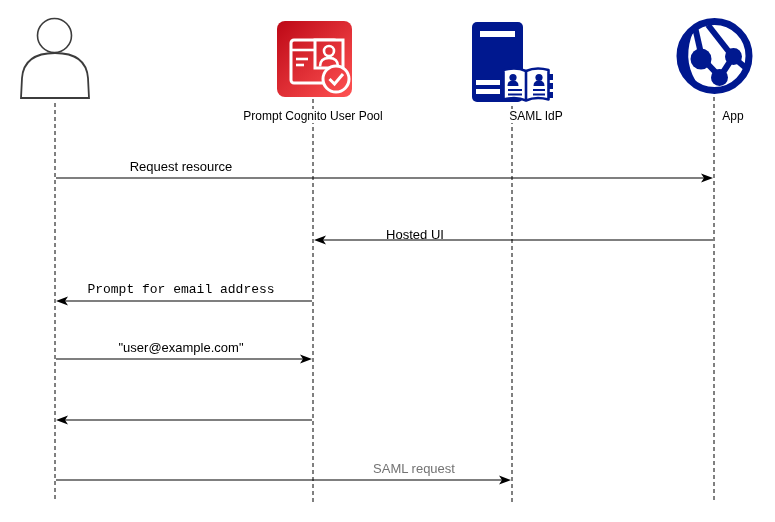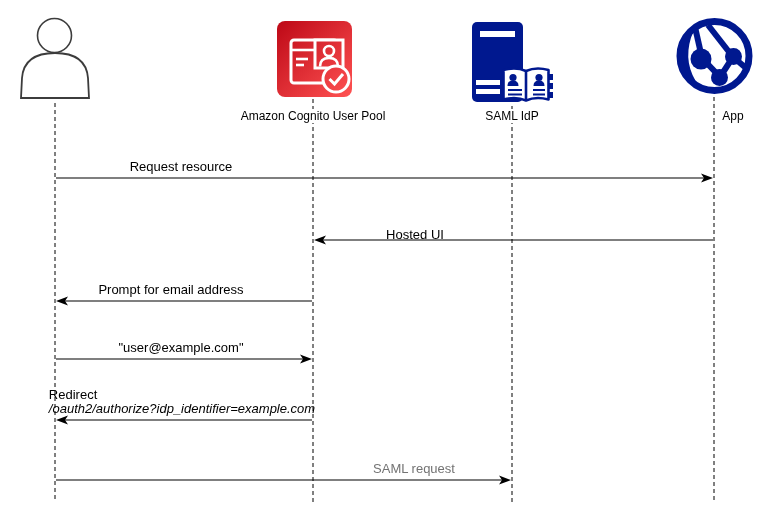--- a/index.html
+++ b/index.html
@@ -112,36 +112,32 @@
       <path class="navy-stroke" stroke-width="6" fill="none" d="M27,42 L45,61"></path>
       <path class="navy-stroke" stroke-width="6" fill="none" d="M45,61 L58,41"></path>
       <path class="navy-stroke" stroke-width="6" fill="none" d="M58,41 L71,52"></path>
       <circle class="navy-fill" cx="26" cy="43" r="10.5"></circle>
       <circle class="navy-fill" cx="58.5" cy="40.5" r="8.5"></circle>
       <circle class="navy-fill" cx="44.5" cy="61.5" r="8.5"></circle>
     </svg>
   </div>
 
   <div class="labels-layer">
-      <div class="actor-label" style="left: 313px; top: 109px;">Amazon Cognito User Pool</div>
-      <div class="actor-label" style="left: 512px; top: 109px;">SAML IdP</div>
+      <div class="actor-label" style="left: 313px; top: 109px;">Prompt Cognito User Pool</div>
+      <div class="actor-label" style="left: 536px; top: 109px;">SAML IdP</div>
       <div class="actor-label" style="left: 714px; top: 109px; margin-left: 19px;">App</div>
       <div class="msg-label" style="left: 181px; bottom: 348px; color: rgb(0, 0, 0);">
         <div>Request resource</div>
       </div>
       <div class="msg-label" style="left: 415px; bottom: 280px; color: rgb(0, 0, 0);">
         <div>Hosted UI</div>
       </div>
-      <div class="msg-label" style="left: 171px; bottom: 225px; color: rgb(0, 0, 0);">
+      <div class="msg-label" style="left: 181px; bottom: 225px; color: rgb(0, 0, 0); font-family: Liberation Mono, monospace;">
         <div>Prompt for email address</div>
       </div>
       <div class="msg-label" style="left: 181px; bottom: 167px; color: rgb(0, 0, 0);">
         <div>"user@example.com"</div>
-      </div>
-      <div class="msg-label" style="left: 182px; bottom: 106px; color: rgb(0, 0, 0);">
-        <div>Redirect</div>
-        <div class="line2">/oauth2/authorize?idp_identifier=example.com</div>
       </div>
       <div class="msg-label" style="left: 414px; bottom: 46px; color: #737373;">
         <div>SAML request</div>
       </div>
     </div>
 </div>
 
 </body></html>

